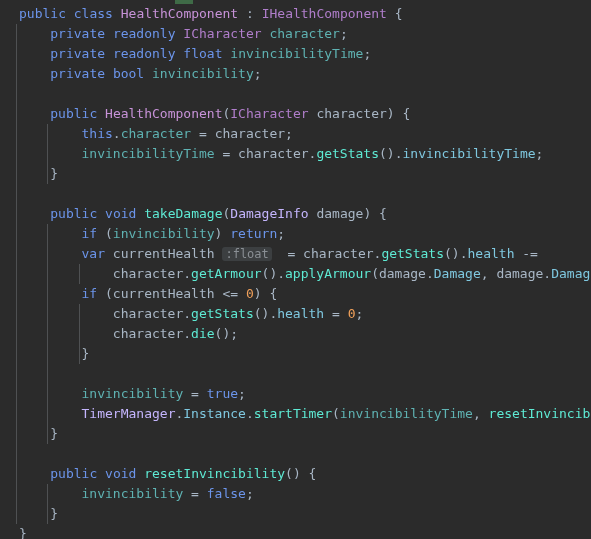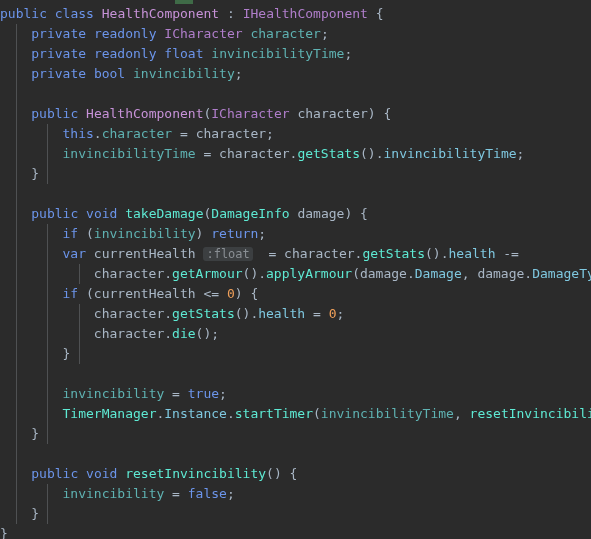--- a/index.html
+++ b/index.html
@@ -37,36 +37,36 @@
     position: absolute;
     left: 0;
     top: 4px;
     width: 591px;
     white-space: pre;
   }
   .line {
     height: 20px;
     position: relative;
     white-space: pre;
-    padding-left: 0;
+    padding-left: 19px;
     box-sizing: border-box;
   }
   .line-inner { position: relative; display: inline-block; white-space: pre; }
 
   
   .guides { position: absolute; left:0; top:0; width:591px; height:100%; pointer-events:none; }
   .guide {
     position: absolute;
     width: 1px;
     background: #4f5153;
   }
 
   
   .kw       { color: #6c95eb; }   
-  .cls      { color: #5eead4; }   
+  .cls      { color: #c4b5fd; }   
   .iface    { color: #b07ecb; }   
   .cls2     { color: #c792d8; }   
   .method   { color: #5eead4; }   
   .field    { color: #5fb3b3; }   
   .prop     { color: #7fc8e0; }   
   .plain    { color: #a9b7c6; }   
   .num      { color: #f0a05a; }
 
   .inlay {
     color: #8a8f94;

